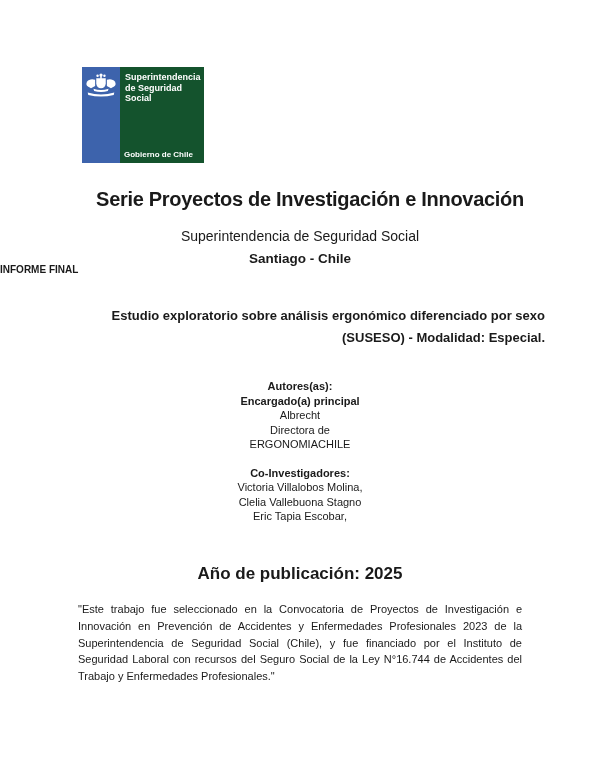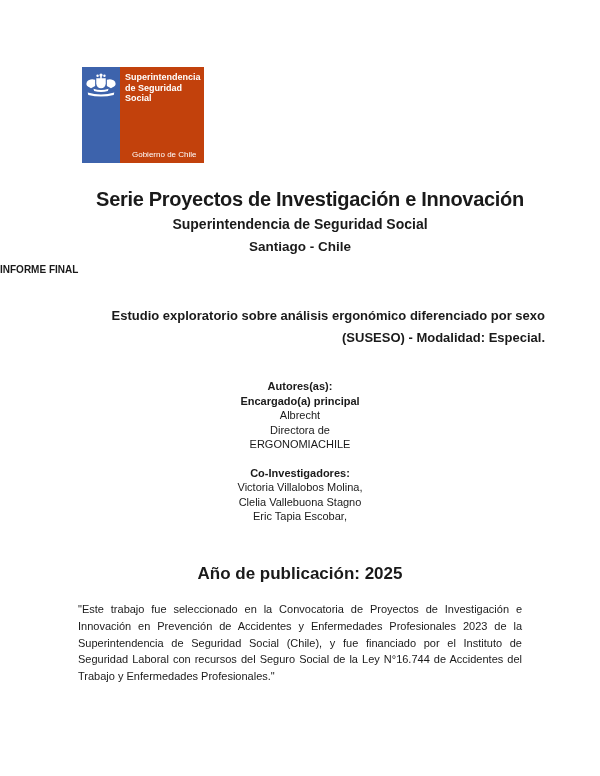--- a/index.html
+++ b/index.html
@@ -41,45 +41,45 @@
   }
   .logo-org {
     color: #ffffff;
     font-weight: bold;
     font-size: 9px;
     line-height: 10.5px;
   }
   .logo-org span { display: block; }
   .logo-gob {
     position: absolute;
-    left: 12px;
+    left: 4px;
     bottom: 4px;
     color: #ffffff;
-    font-weight: normal;
+    font-weight: bold;
     font-size: 8px;
     white-space: nowrap;
   }
 
   
   .title-block {
     position: absolute;
     left: 0; right: 0;
     top: 188px;
     text-align: center;
   }
   .series-title {
     font-size: 20px;
     font-weight: bold;
     letter-spacing: -0.3px;
     padding-left: 20px;
   }
   .series-subtitle {
     font-size: 14px;
-    font-weight: bold;
-    margin-top: 5px;
+    font-weight: normal;
+    margin-top: 17px;
   }
   .series-location {
     font-size: 13.5px;
     font-weight: bold;
     margin-top: 7px;
   }
 
   .informe {
     position: absolute;
     left: 0; right: 0;
@@ -151,21 +151,21 @@
           <path d="M13.8 8 c-3.2 -1.4 -6.8 -0.4 -8.4 1.8 c-1.4 2 -0.8 4.4 0.9 5.4 l3.2 1.6 l4.3 -2.2 z"></path>
 
           <path d="M26.2 8 c3.2 -1.4 6.8 -0.4 8.4 1.8 c1.4 2 0.8 4.4 -0.9 5.4 l-3.2 1.6 l-4.3 -2.2 z"></path>
 
           <path d="M12 17.5 q8 2.6 16 0 l-0.8 2.2 q-7.2 2.2 -14.4 0 z"></path>
 
           <path d="M6 21.5 q14 4 28 0 l-0.6 2.4 q-13.4 3.4 -26.8 0 z"></path>
         </g>
       </svg>
     </div>
-    <div class="logo-red" style="background: #c2410c;">
+    <div class="logo-red" style="background: #14532d;">
       <div class="logo-org">
         <span>Superintendencia</span>
         <span>de Seguridad</span>
         <span>Social</span>
       </div>
       <div class="logo-gob">Gobierno de Chile</div>
     </div>
   </div>
 
   <div class="title-block">

